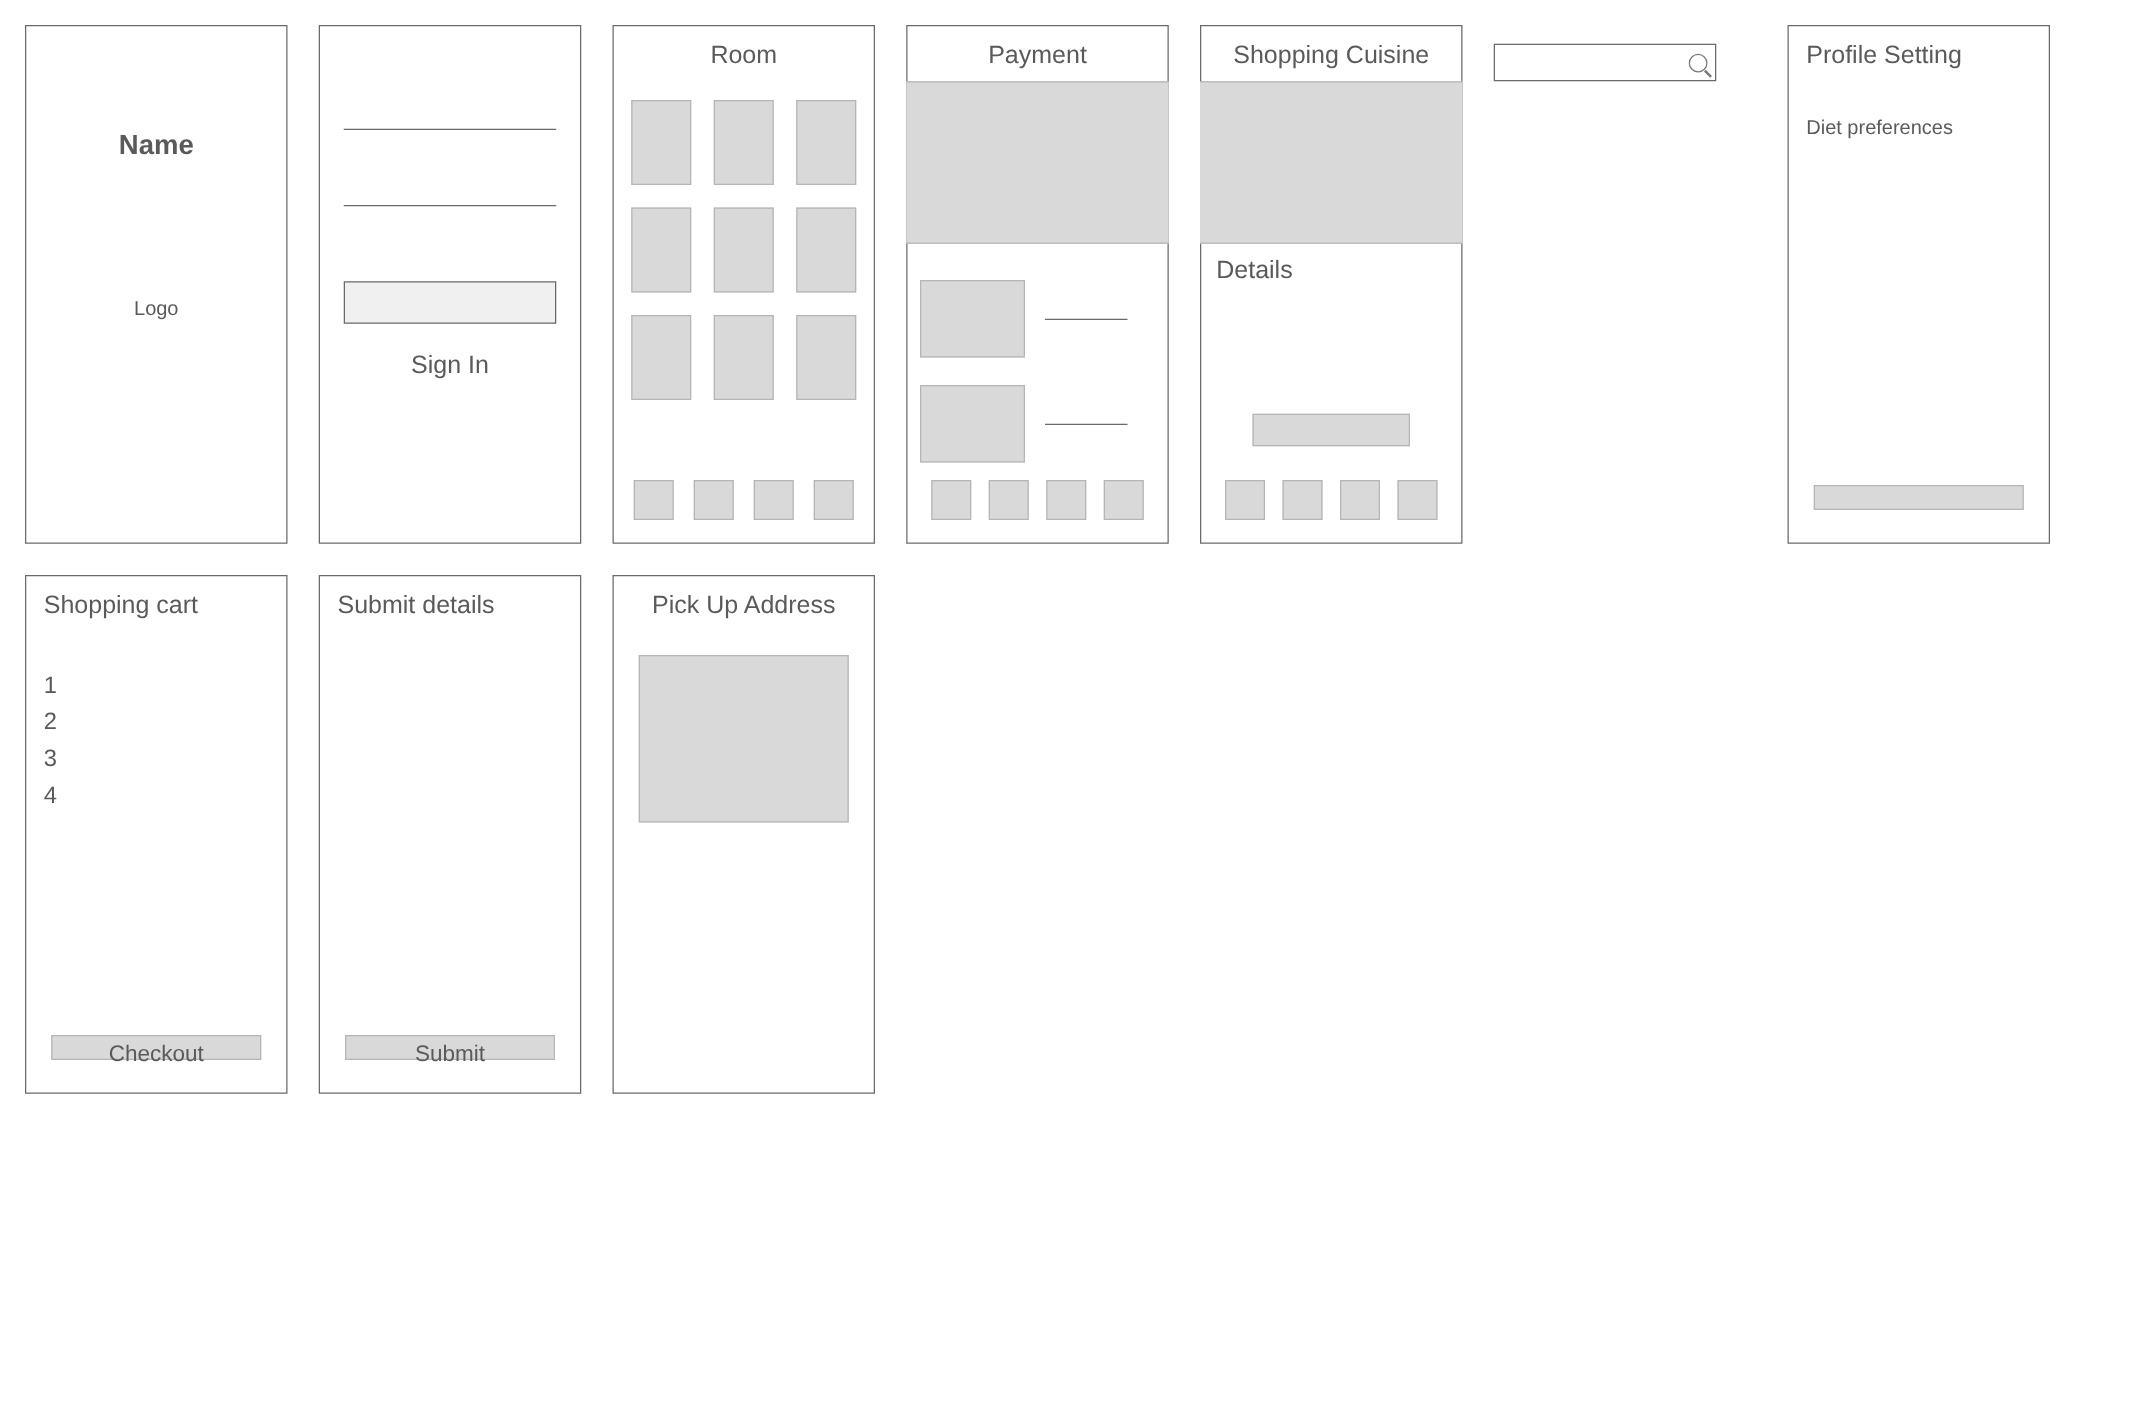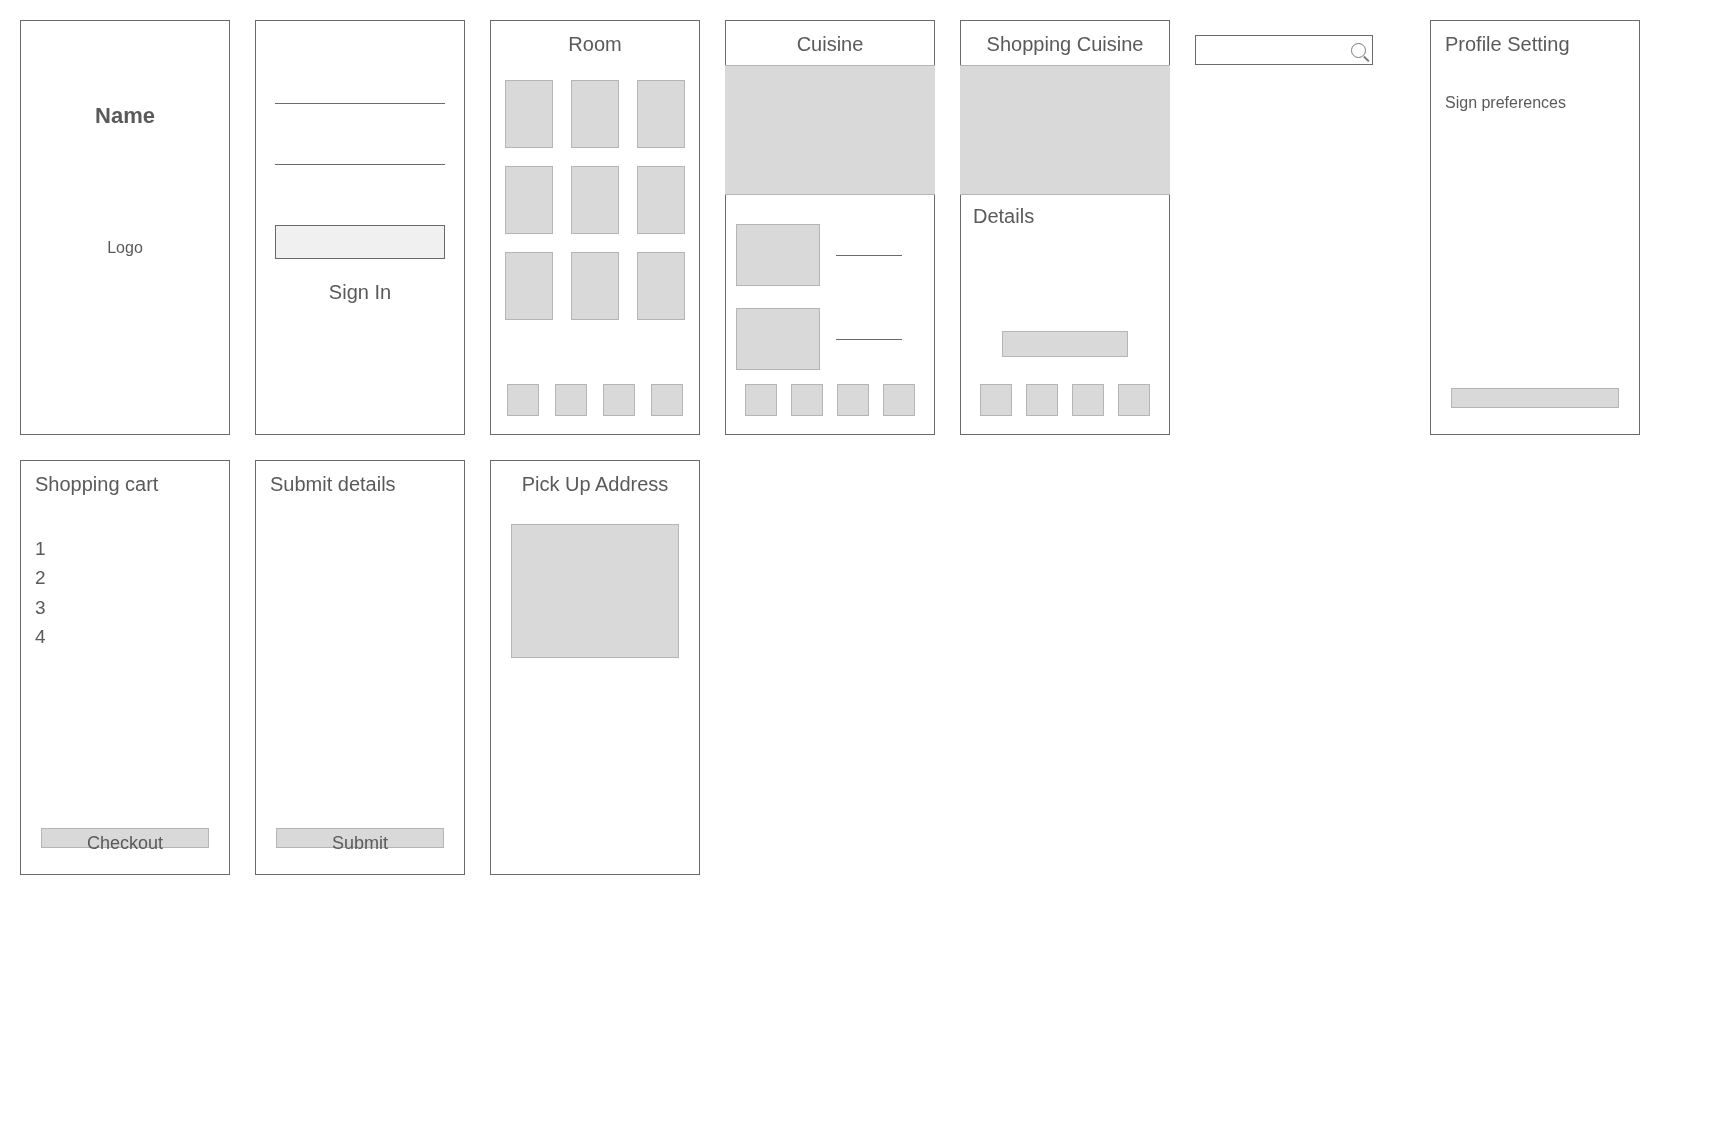--- a/index.html
+++ b/index.html
@@ -292,21 +292,21 @@
     </div>
     <div class="nav-row">
       <div class="nav-tile"></div>
       <div class="nav-tile"></div>
       <div class="nav-tile"></div>
       <div class="nav-tile"></div>
     </div>
   </div>
 
   <div class="panel">
-    <div class="title">Cuisine</div>
+    <div class="title">Payment</div>
     <div class="fullwidth-hero"></div>
     <div class="cuisine-list">
       <div class="cuisine-row">
         <div class="cuisine-img"></div>
         <div class="cuisine-line"></div>
       </div>
       <div class="cuisine-row">
         <div class="cuisine-img"></div>
         <div class="cuisine-line"></div>
       </div>
@@ -333,21 +333,21 @@
   </div>
 
   <div class="panel-search">
     <div class="search-input">
       <div class="search-icon"></div>
     </div>
   </div>
 
   <div class="panel row2">
     <div class="title title-left">Profile Setting</div>
-    <div class="small-label">Sign preferences</div>
+    <div class="small-label">Diet preferences</div>
     <div class="button-gray button-bottom"></div>
   </div>
 
   <div class="panel row2">
     <div class="title title-left">Shopping cart</div>
     <div class="cart-list">
       <div>1</div>
       <div>2</div>
       <div>3</div>
       <div>4</div>

